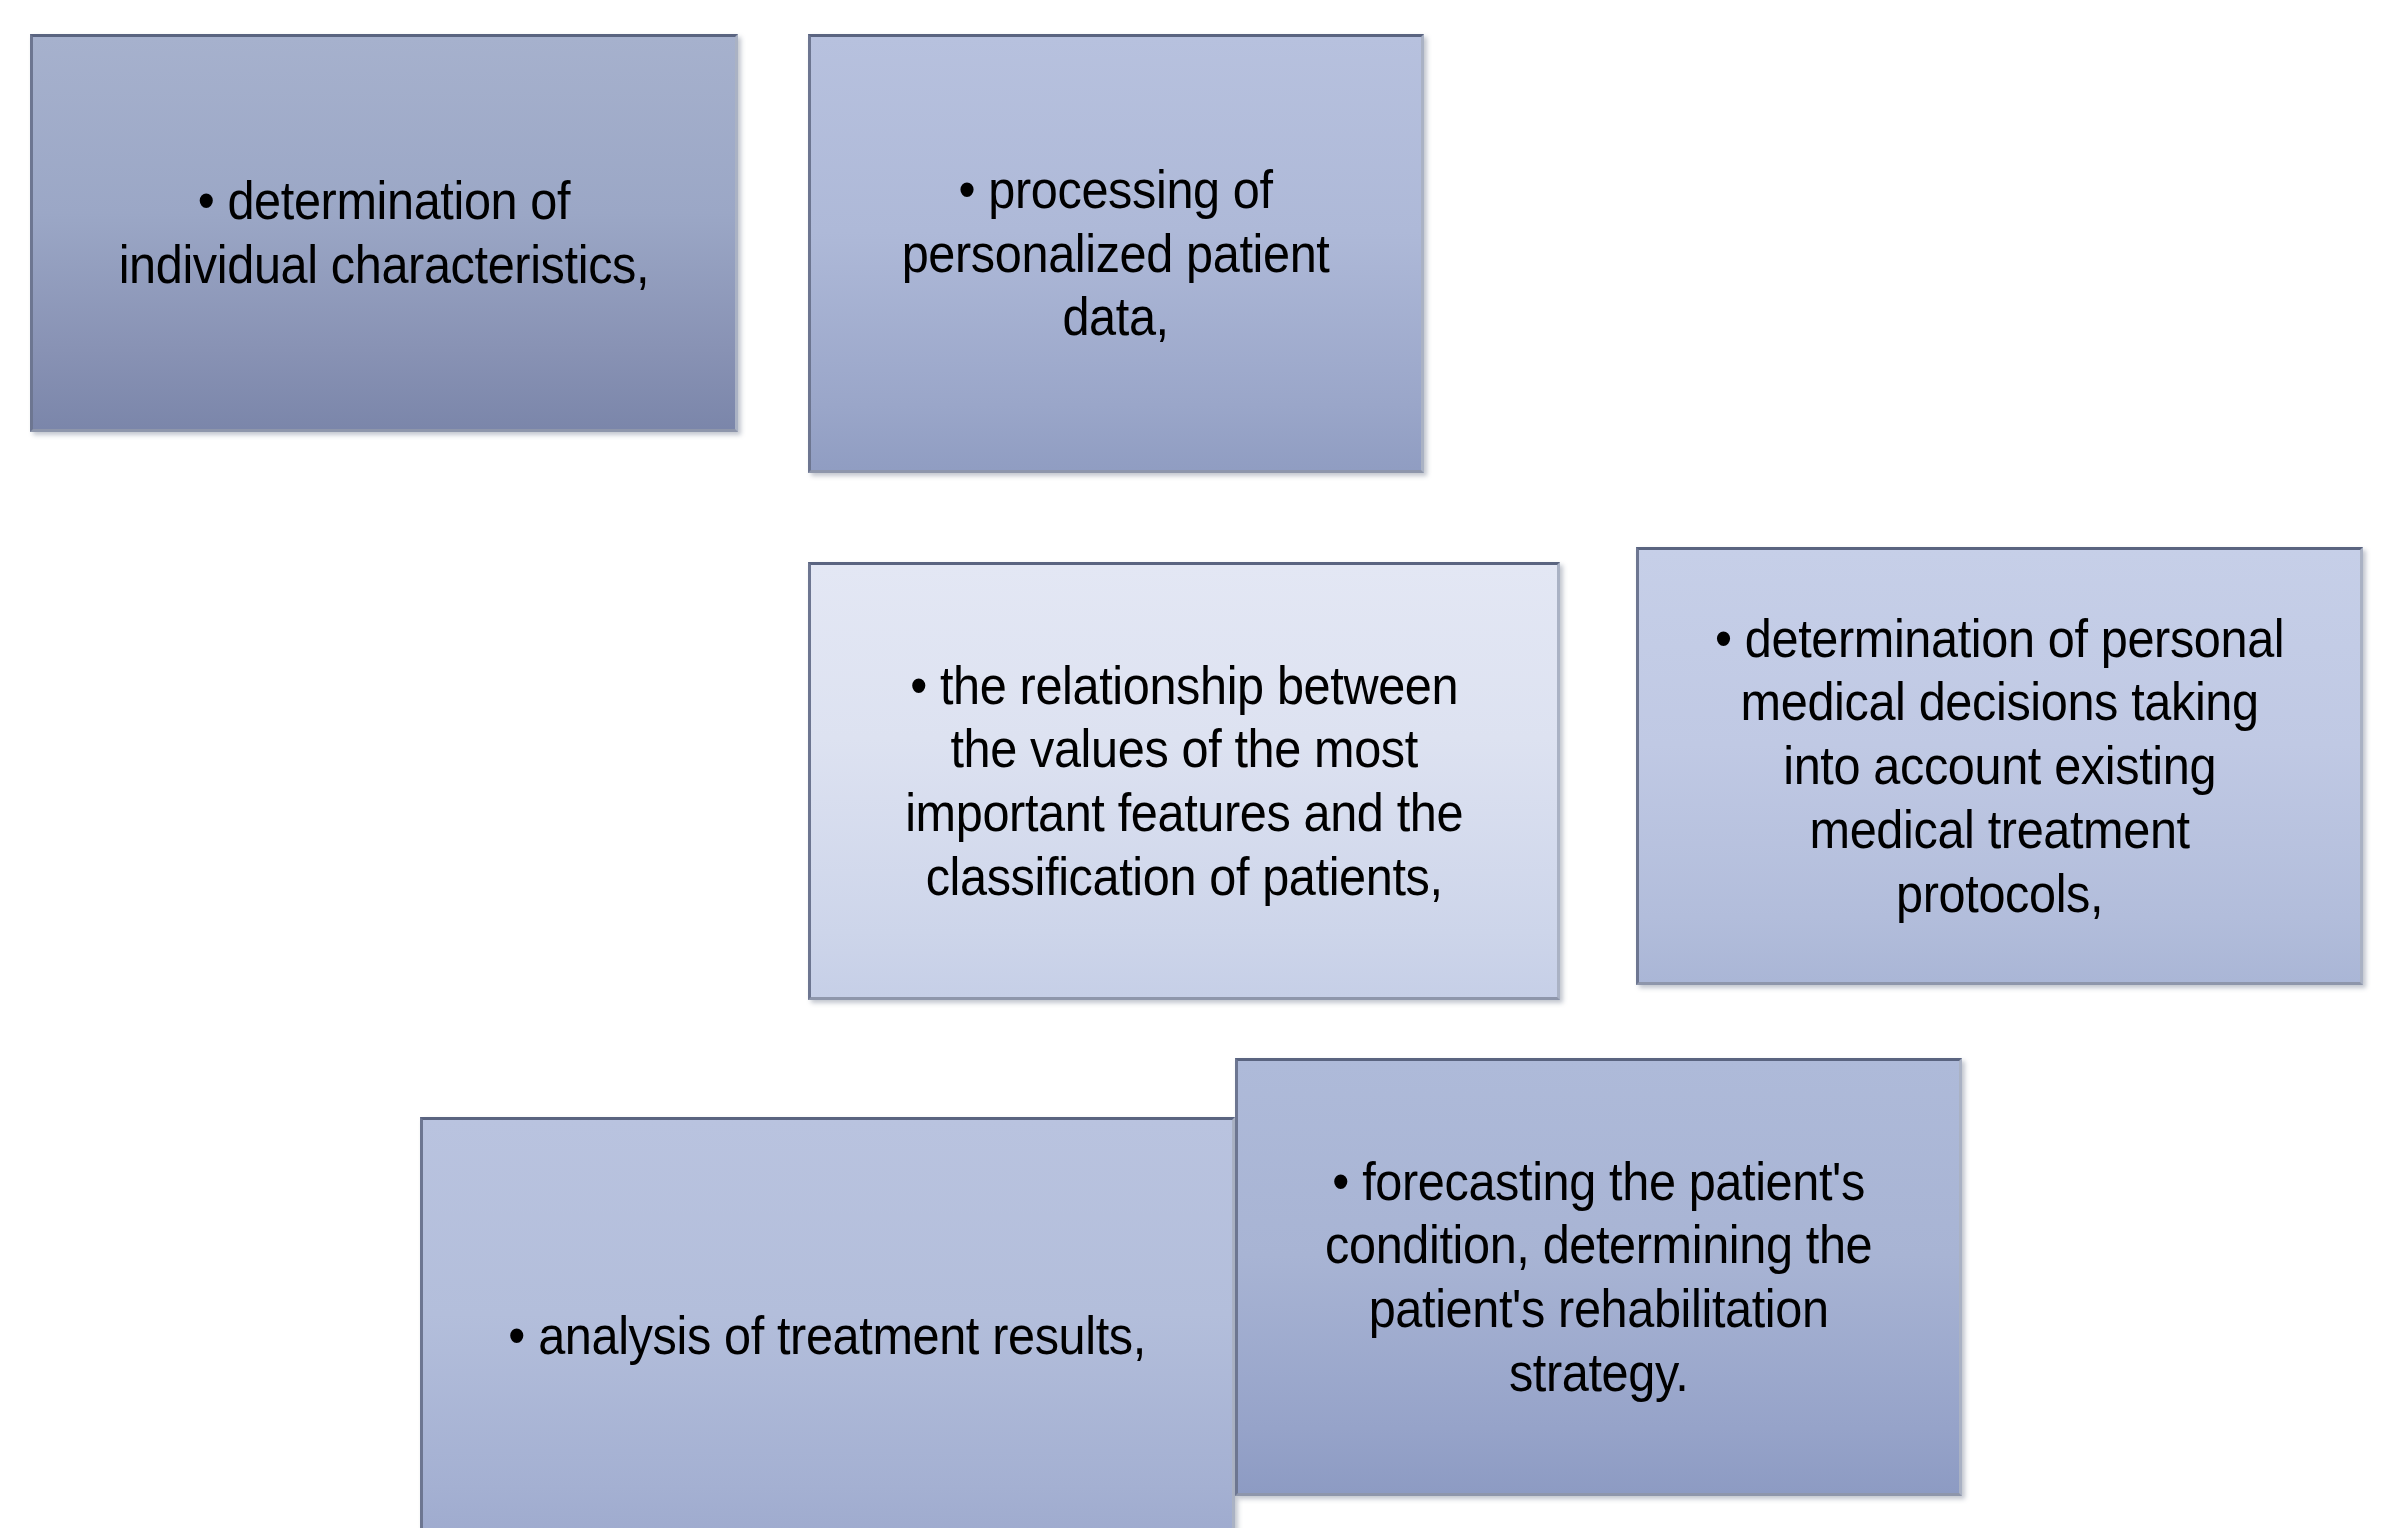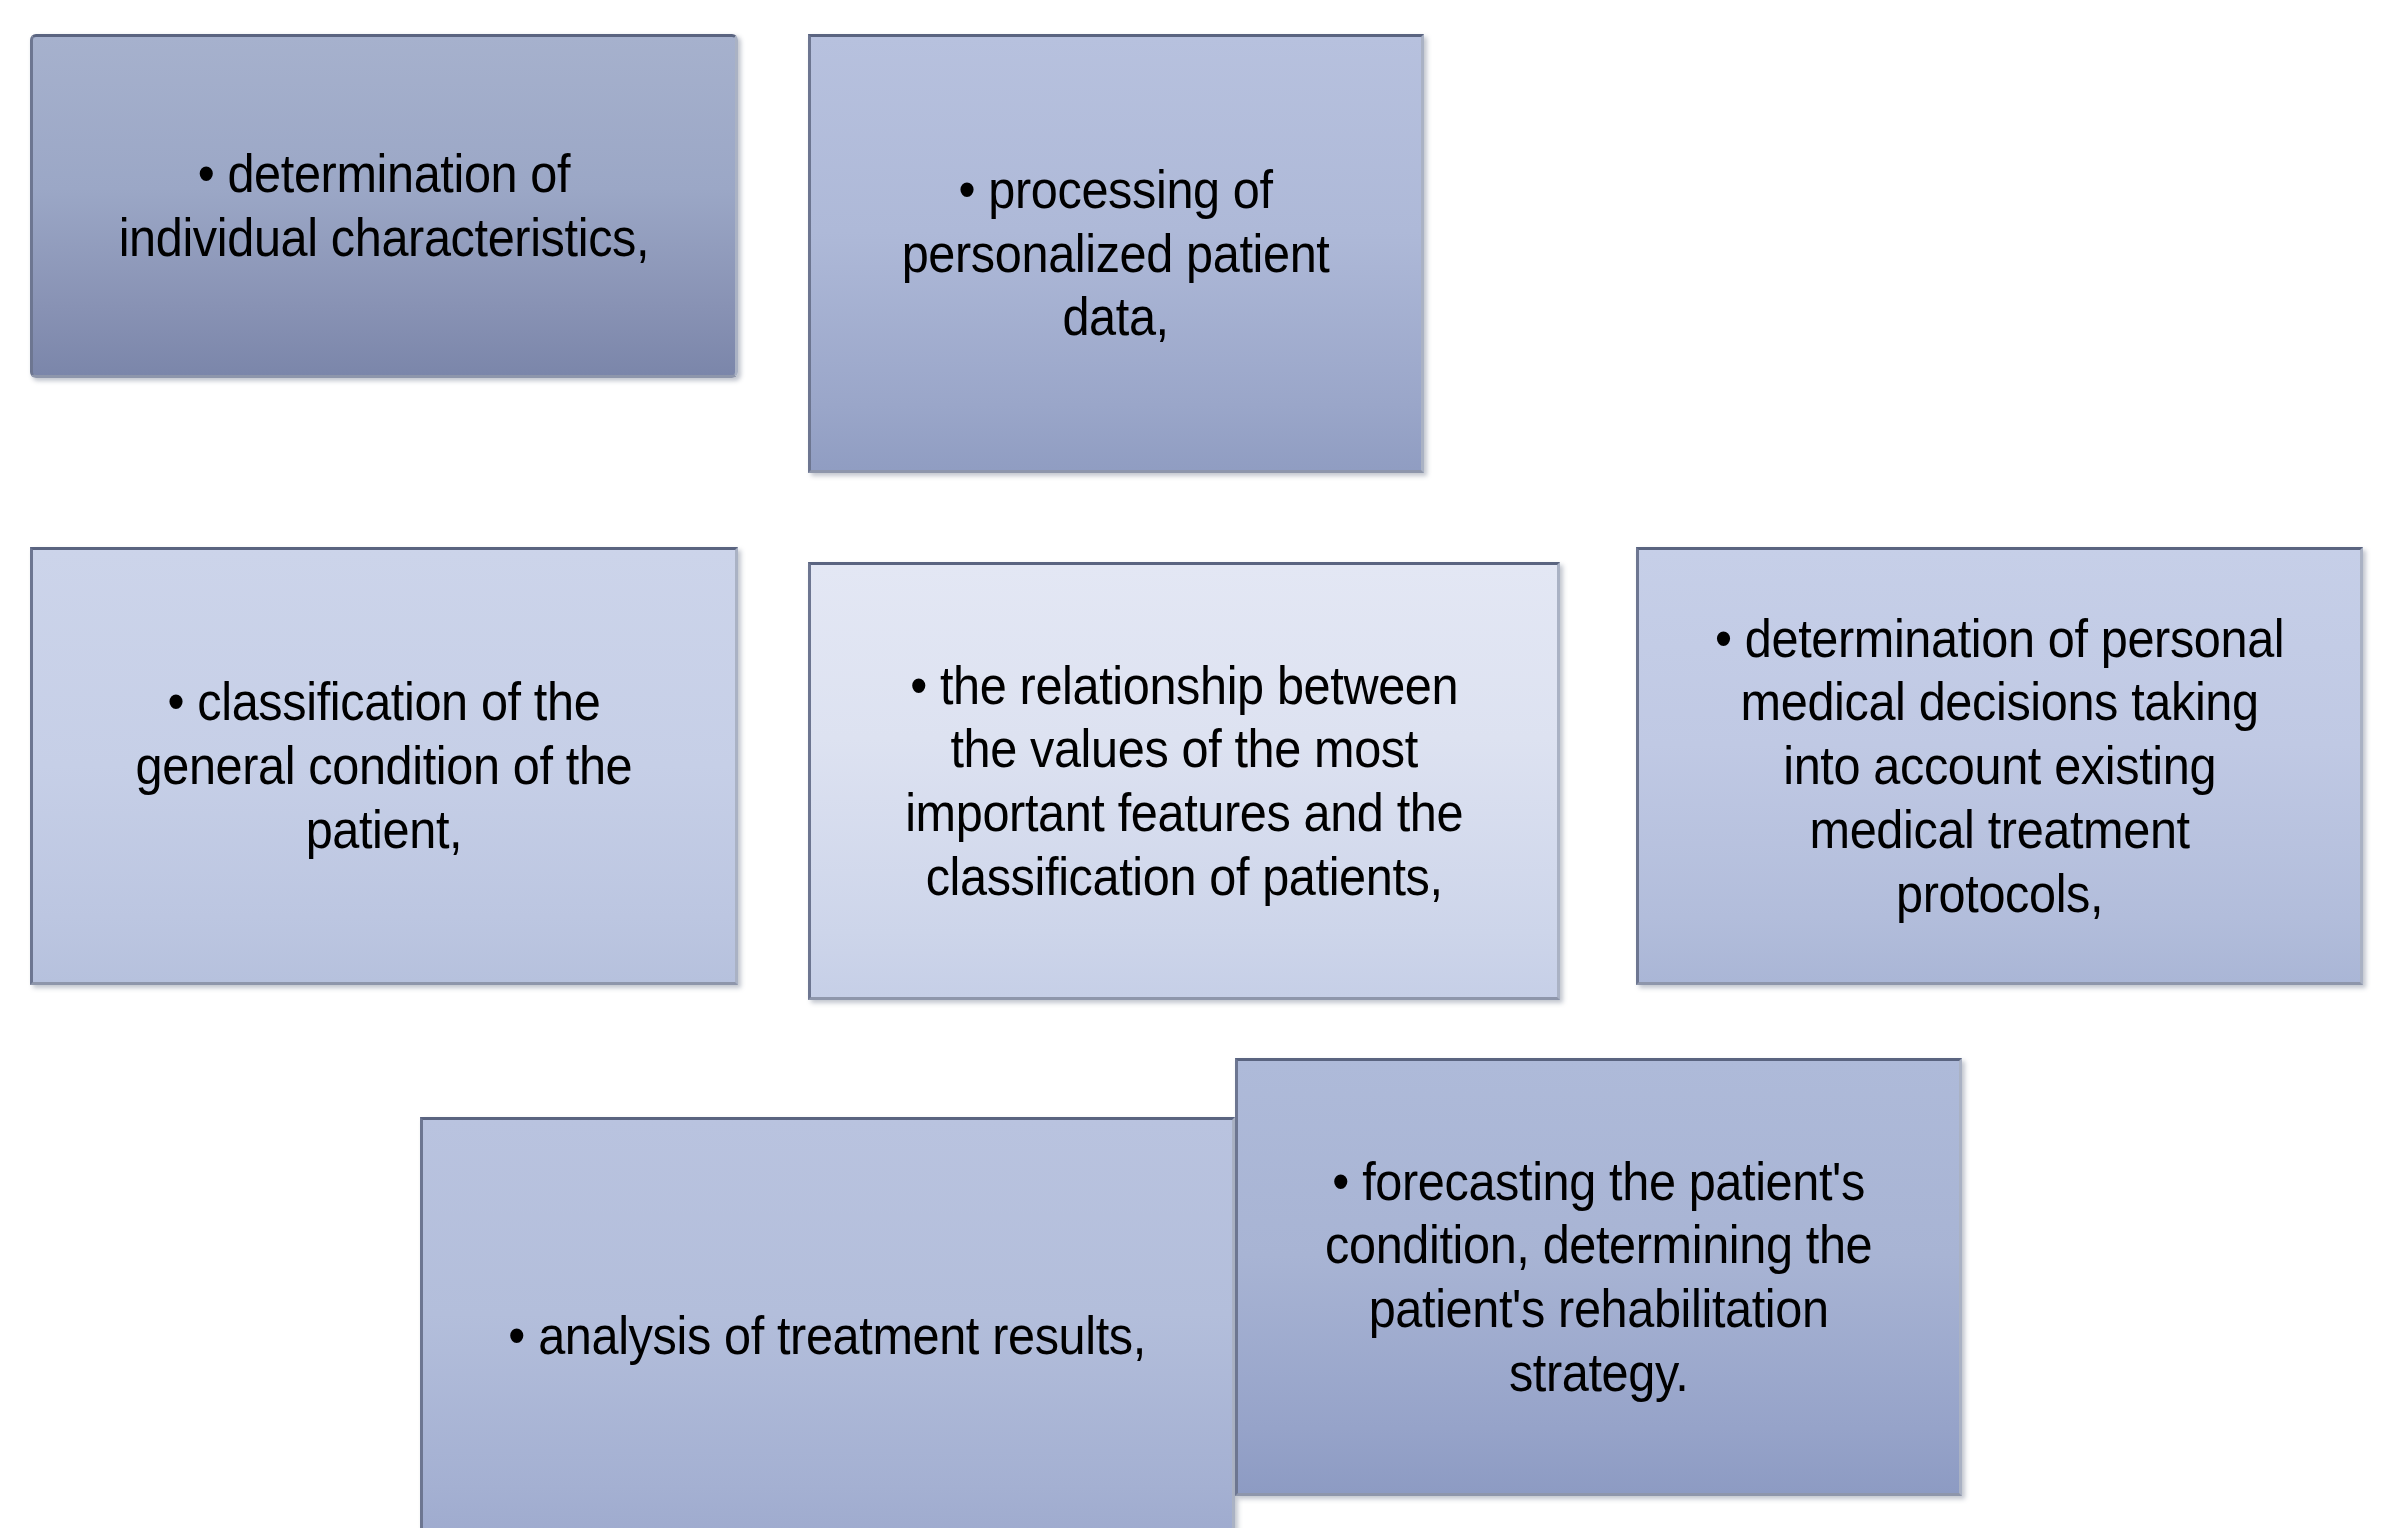--- a/index.html
+++ b/index.html
@@ -47,23 +47,22 @@
     line-height: 1.18;
     font-weight: 400;
     letter-spacing: -0.4px;
     transform: scaleX(0.90);
     transform-origin: center center;
     white-space: pre-line;
   }
 
   
   #box-1 {
-    left: 29.5px;  top: 34px;  width: 708px;  height: 344px;
+    left: 29.5px;  top: 34px;  width: 708px;  height: 398px;
     background: linear-gradient(to bottom, #a6b1cd 0%, #9ba7c6 45%, #8892b4 80%, #7b86aa 100%);
-    border-radius: 6px;
   }
   #box-2 {
     left: 808px; top: 34px;  width: 616px;  height: 439px;
     background: linear-gradient(to bottom, #b7c1de 0%, #aeb9d8 45%, #9aa6c9 85%, #909dc2 100%);
   }
   #box-3 {
     left: 1636px; top: 34px; width: 727px;  height: 439px;
     background: linear-gradient(to bottom, #bfc8e2 0%, #b8c2de 50%, #adb8d6 85%, #a6b2d1 100%);
   }
 
@@ -98,23 +97,20 @@
 
   <div class="box" id="box-1">
     <span class="box-text">• determination of individual characteristics,</span>
   </div>
 
   <div class="box" id="box-2">
     <span class="box-text">• processing of personalized patient data,</span>
   </div>
 
 
-  <div class="box" id="box-4">
-    <span class="box-text">• classification of the general condition of the patient,</span>
-  </div>
 
   <div class="box" id="box-5">
     <span class="box-text">• the relationship between the values of the most important features and the classification of patients,</span>
   </div>
 
   <div class="box" id="box-6">
     <span class="box-text">• determination of personal medical decisions taking into account existing medical treatment protocols,</span>
   </div>
 
   <div class="box" id="box-7">

